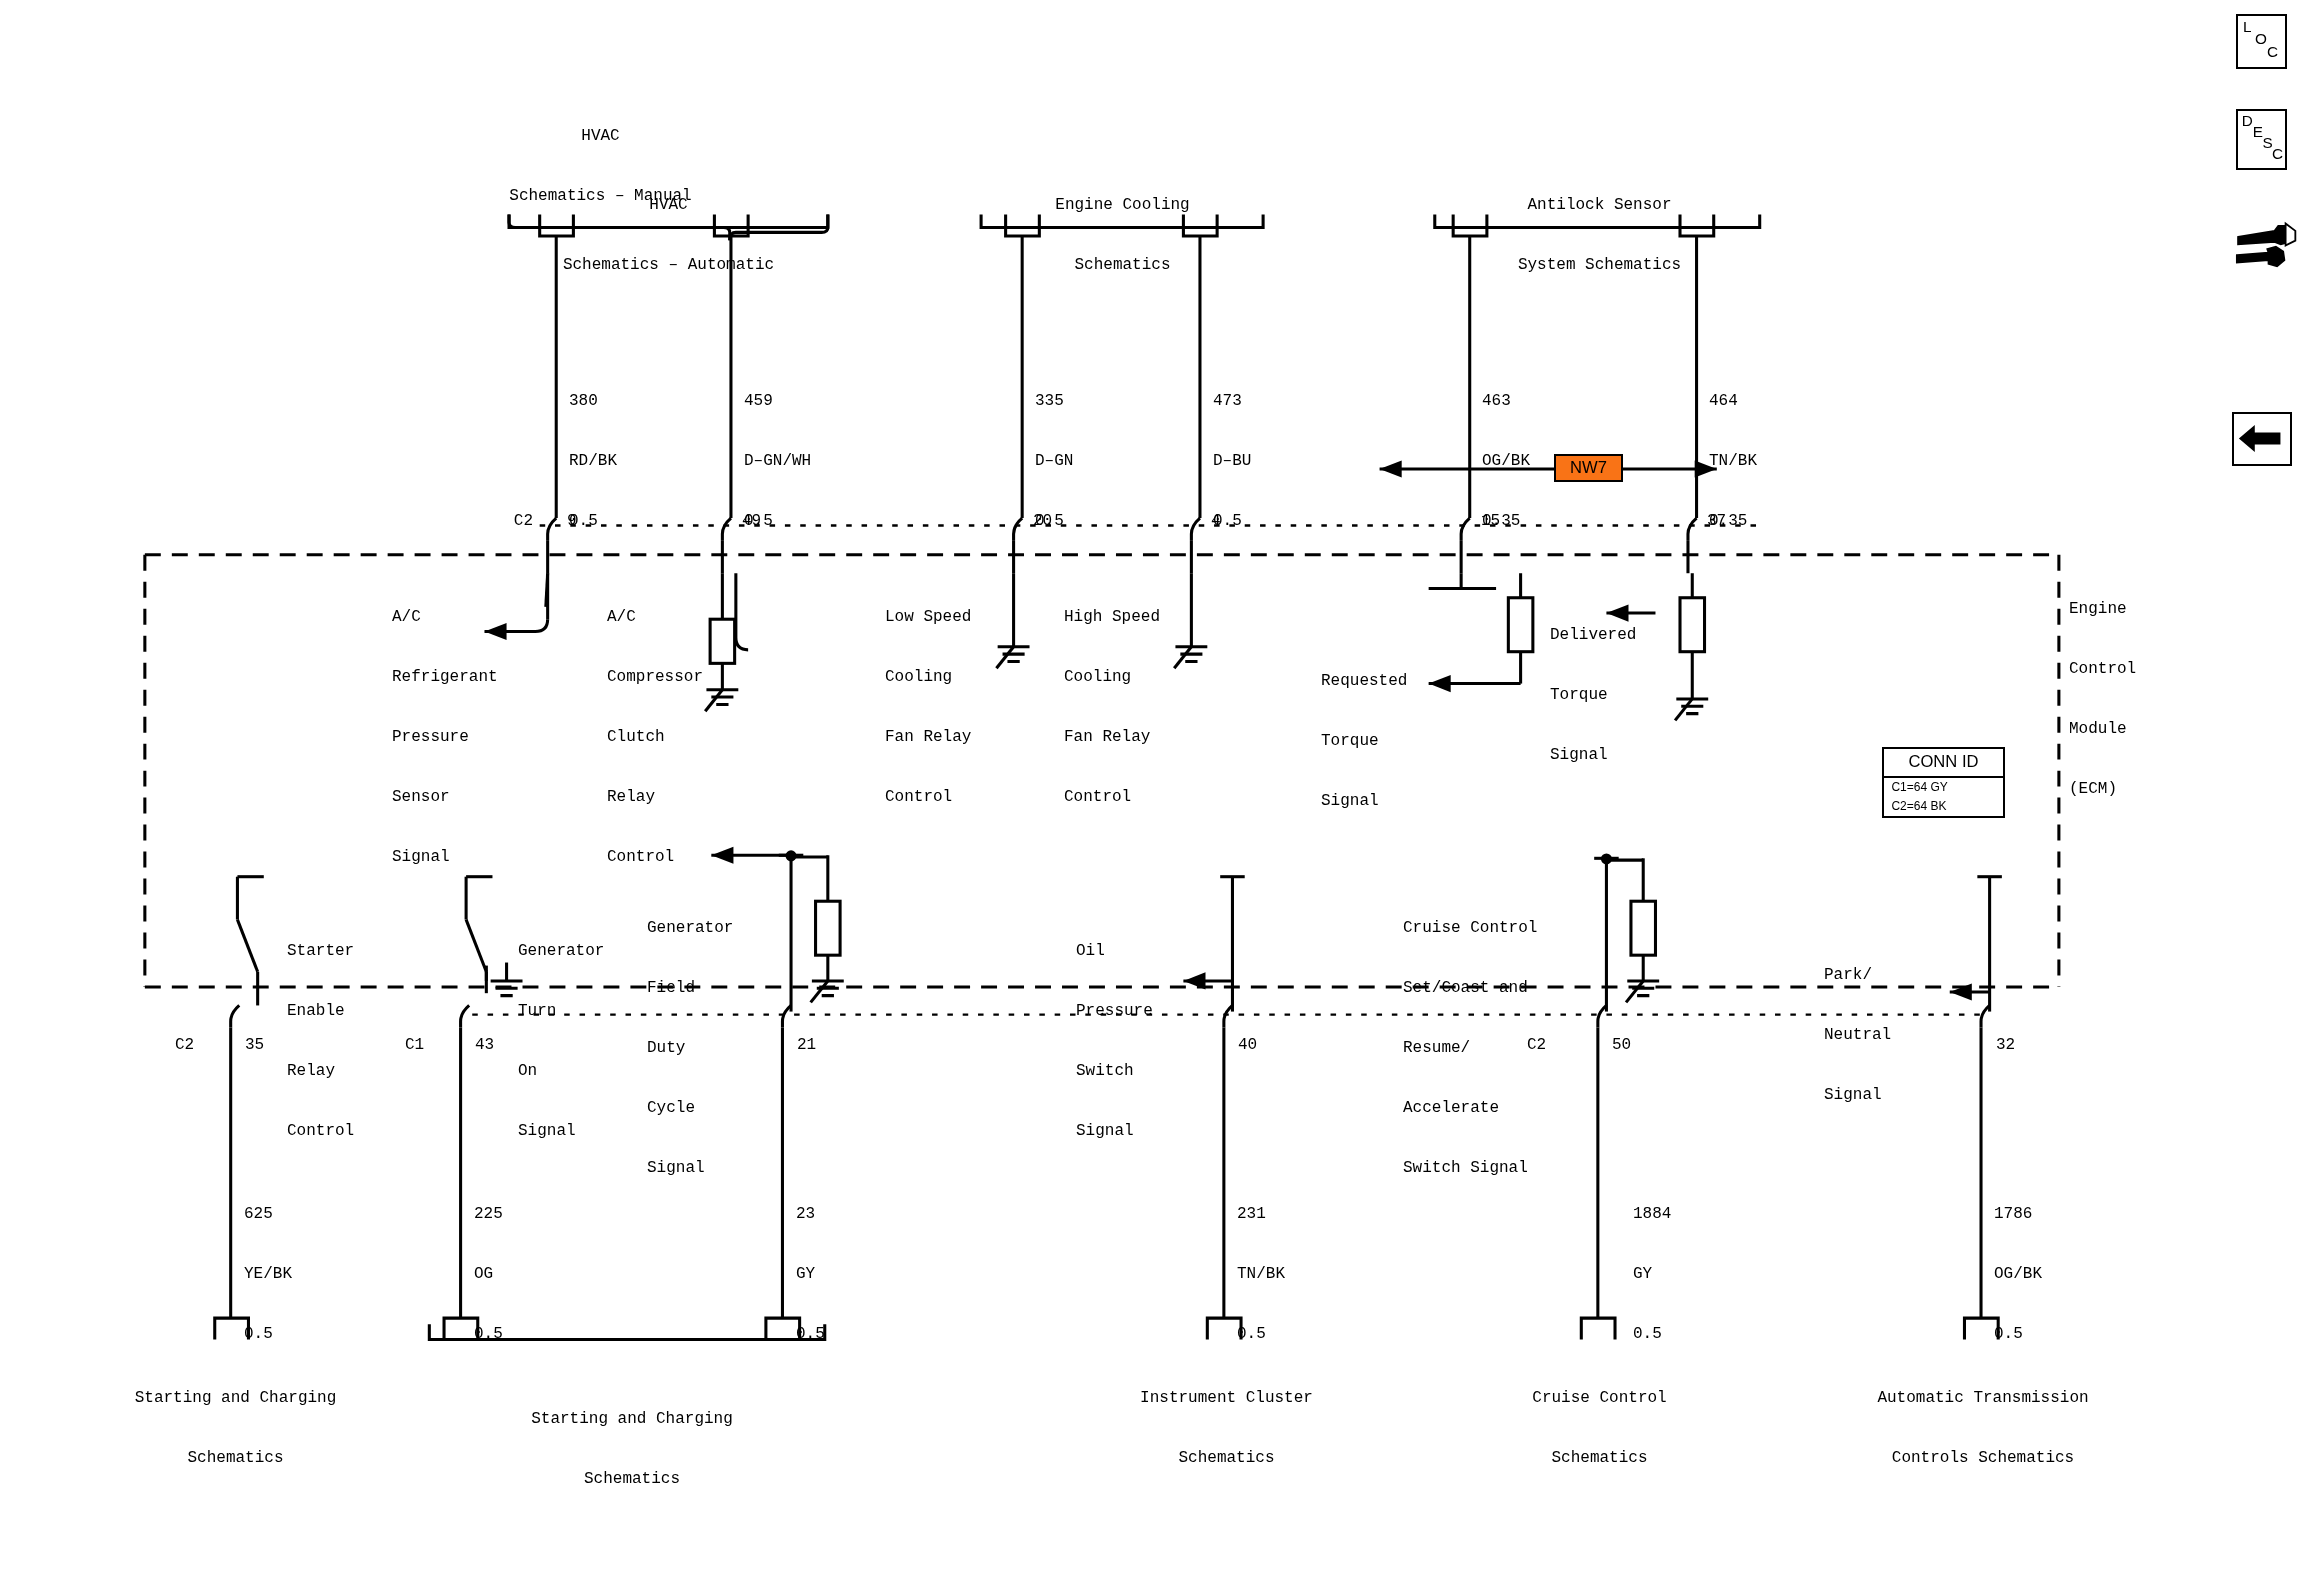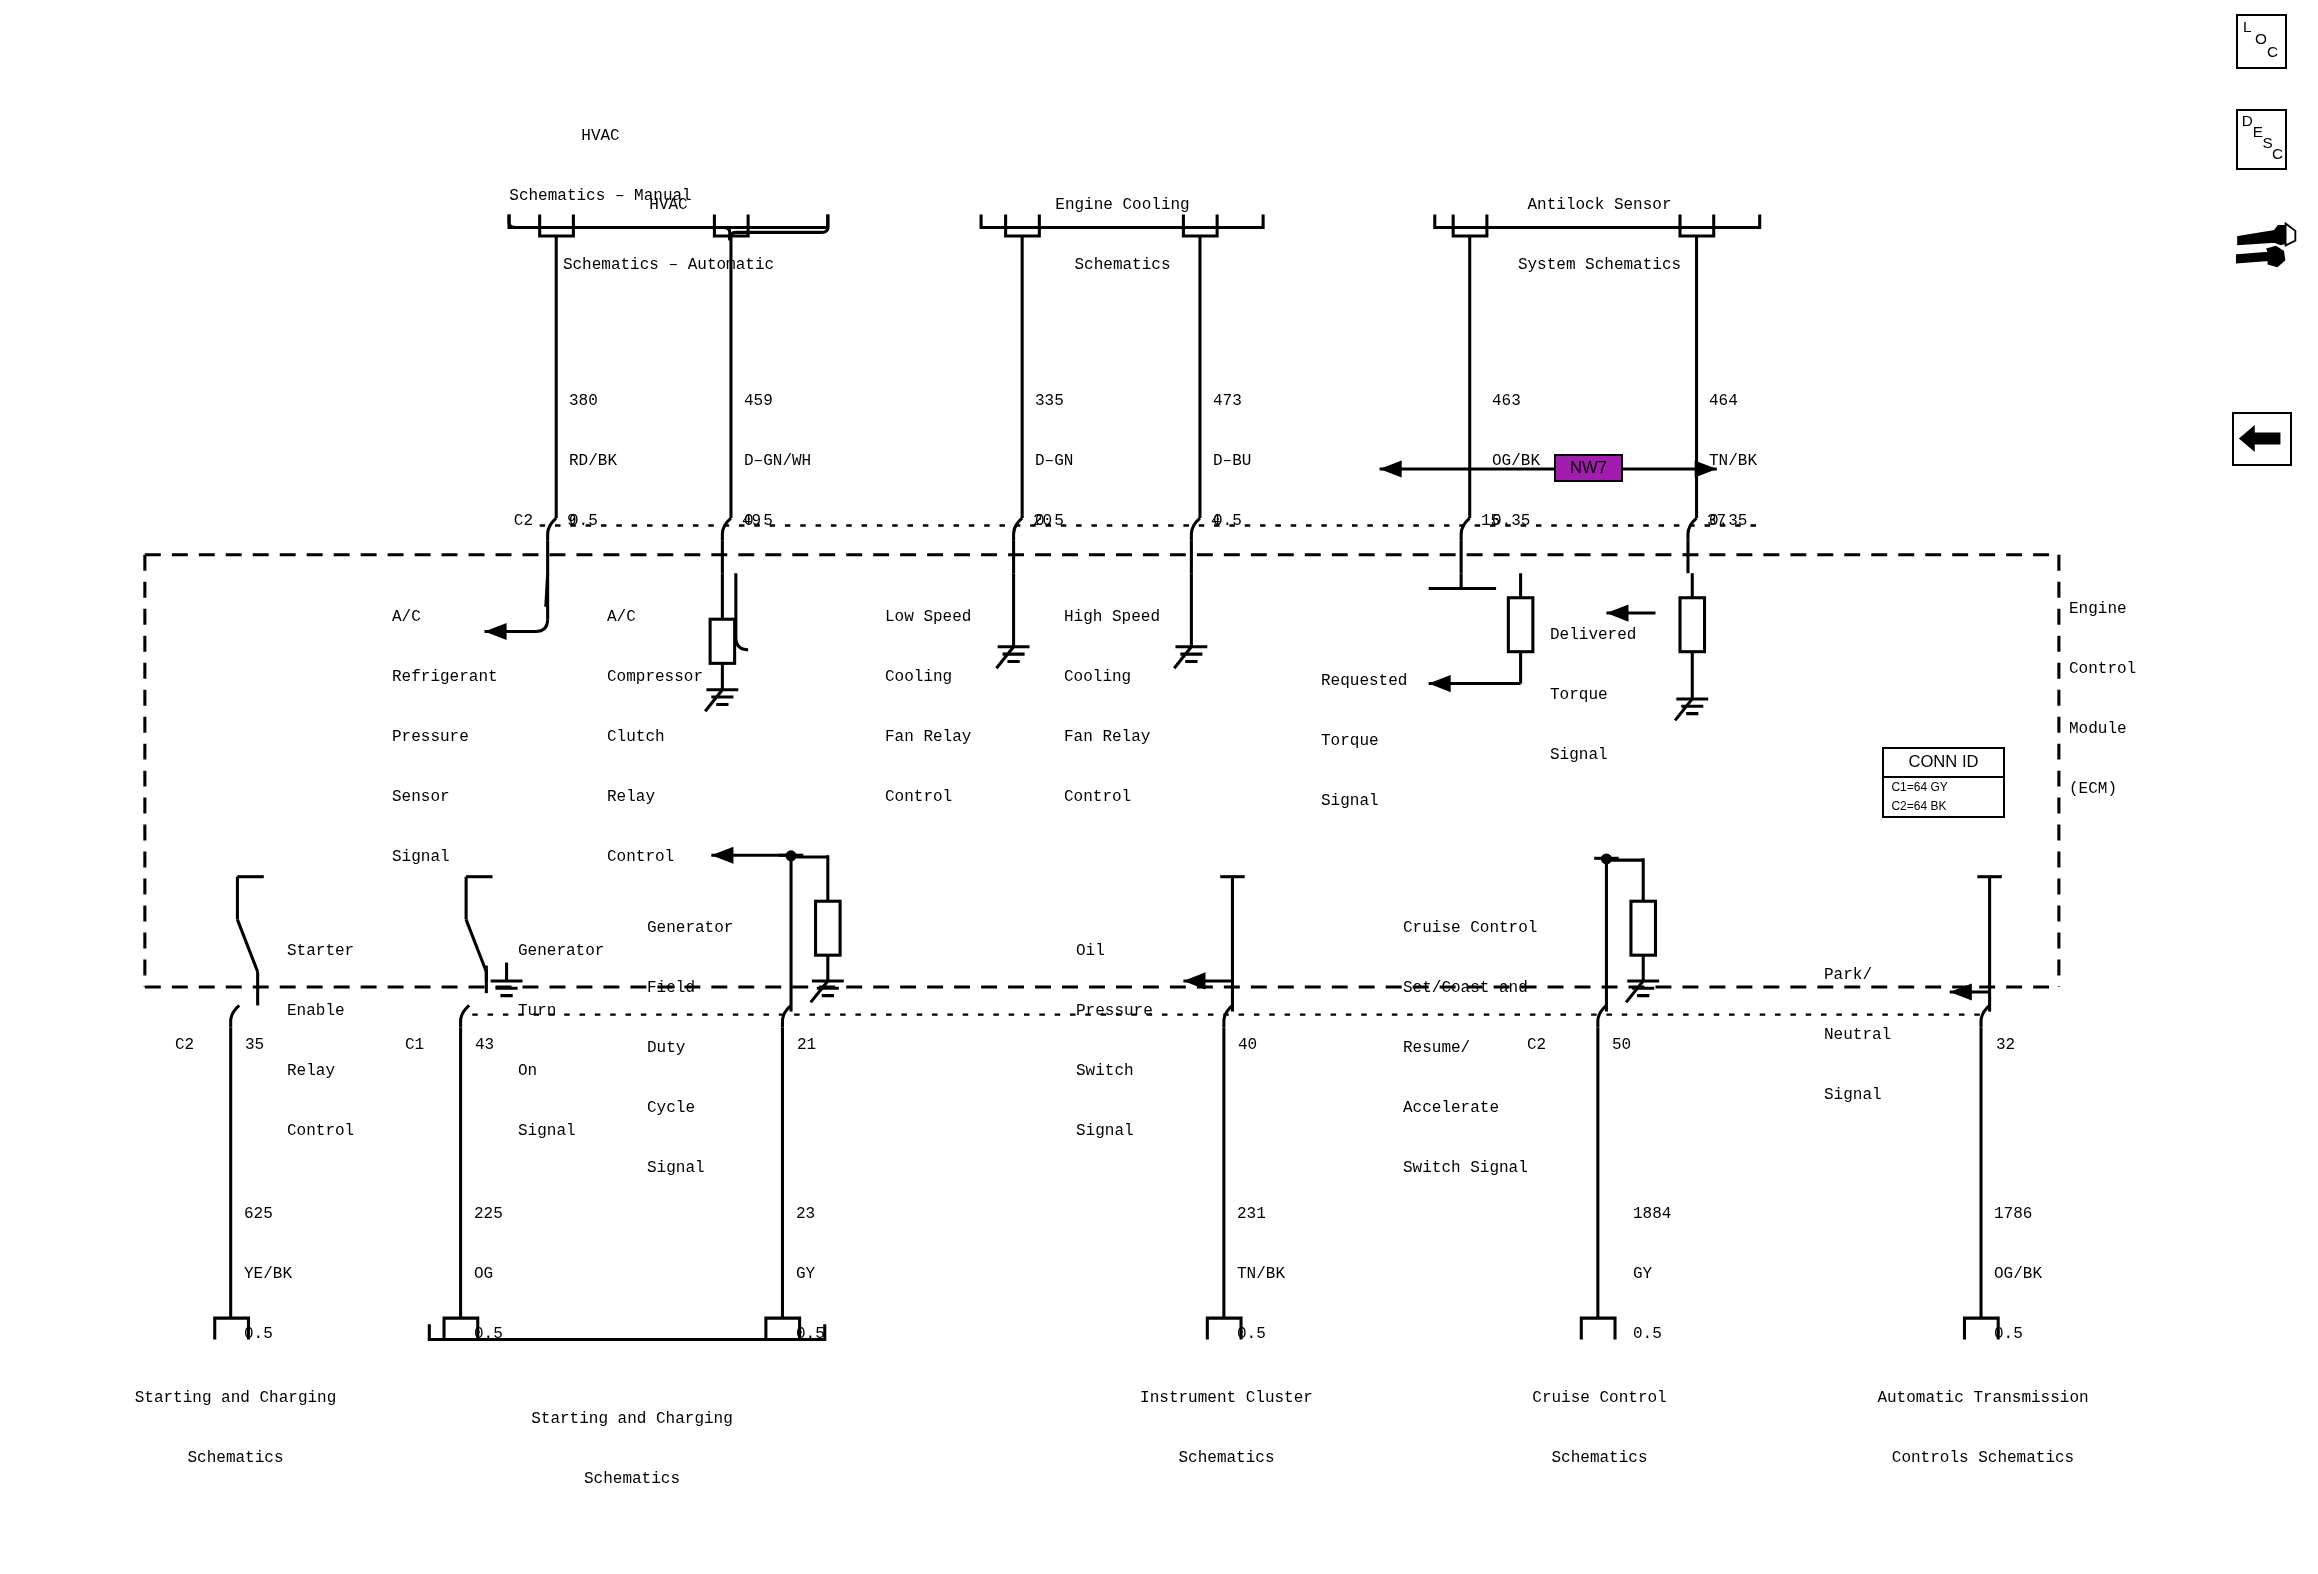--- a/index.html
+++ b/index.html
@@ -55,21 +55,21 @@
     border-bottom: 2.5px solid #000;
   }
   .connid .row {
     font-size: 12px;
     padding: 2.5px 0 2.5px 7.4px;
   }
   .nw7 {
     position: absolute;
     border: 2.5px solid #000;
     box-sizing: border-box;
-    background: #a21caf;
+    background: #f97316;
     font-size: 16.6px;
     text-align: center;
     padding: 1.8px 6.1px;
   }
 </style>
 </head>
 <body>
 
 <div id="sheet">
 
@@ -278,21 +278,21 @@
   <div class="txt" style="left:1035px; top:351px;">
     <div>335</div>
     <div>D–GN</div>
     <div>0.5</div>
   </div>
   <div class="txt" style="left:1213px; top:351px;">
     <div>473</div>
     <div>D–BU</div>
     <div>0.5</div>
   </div>
-  <div class="txt" style="left:1482px; top:351px;margin-left:10px;">
+  <div class="txt" style="left:1482px; top:351px;">
     <div>463</div>
     <div>OG/BK</div>
     <div>0.35</div>
   </div>
   <div class="txt" style="left:1709px; top:351px;">
     <div>464</div>
     <div>TN/BK</div>
     <div>0.35</div>
   </div>
 

